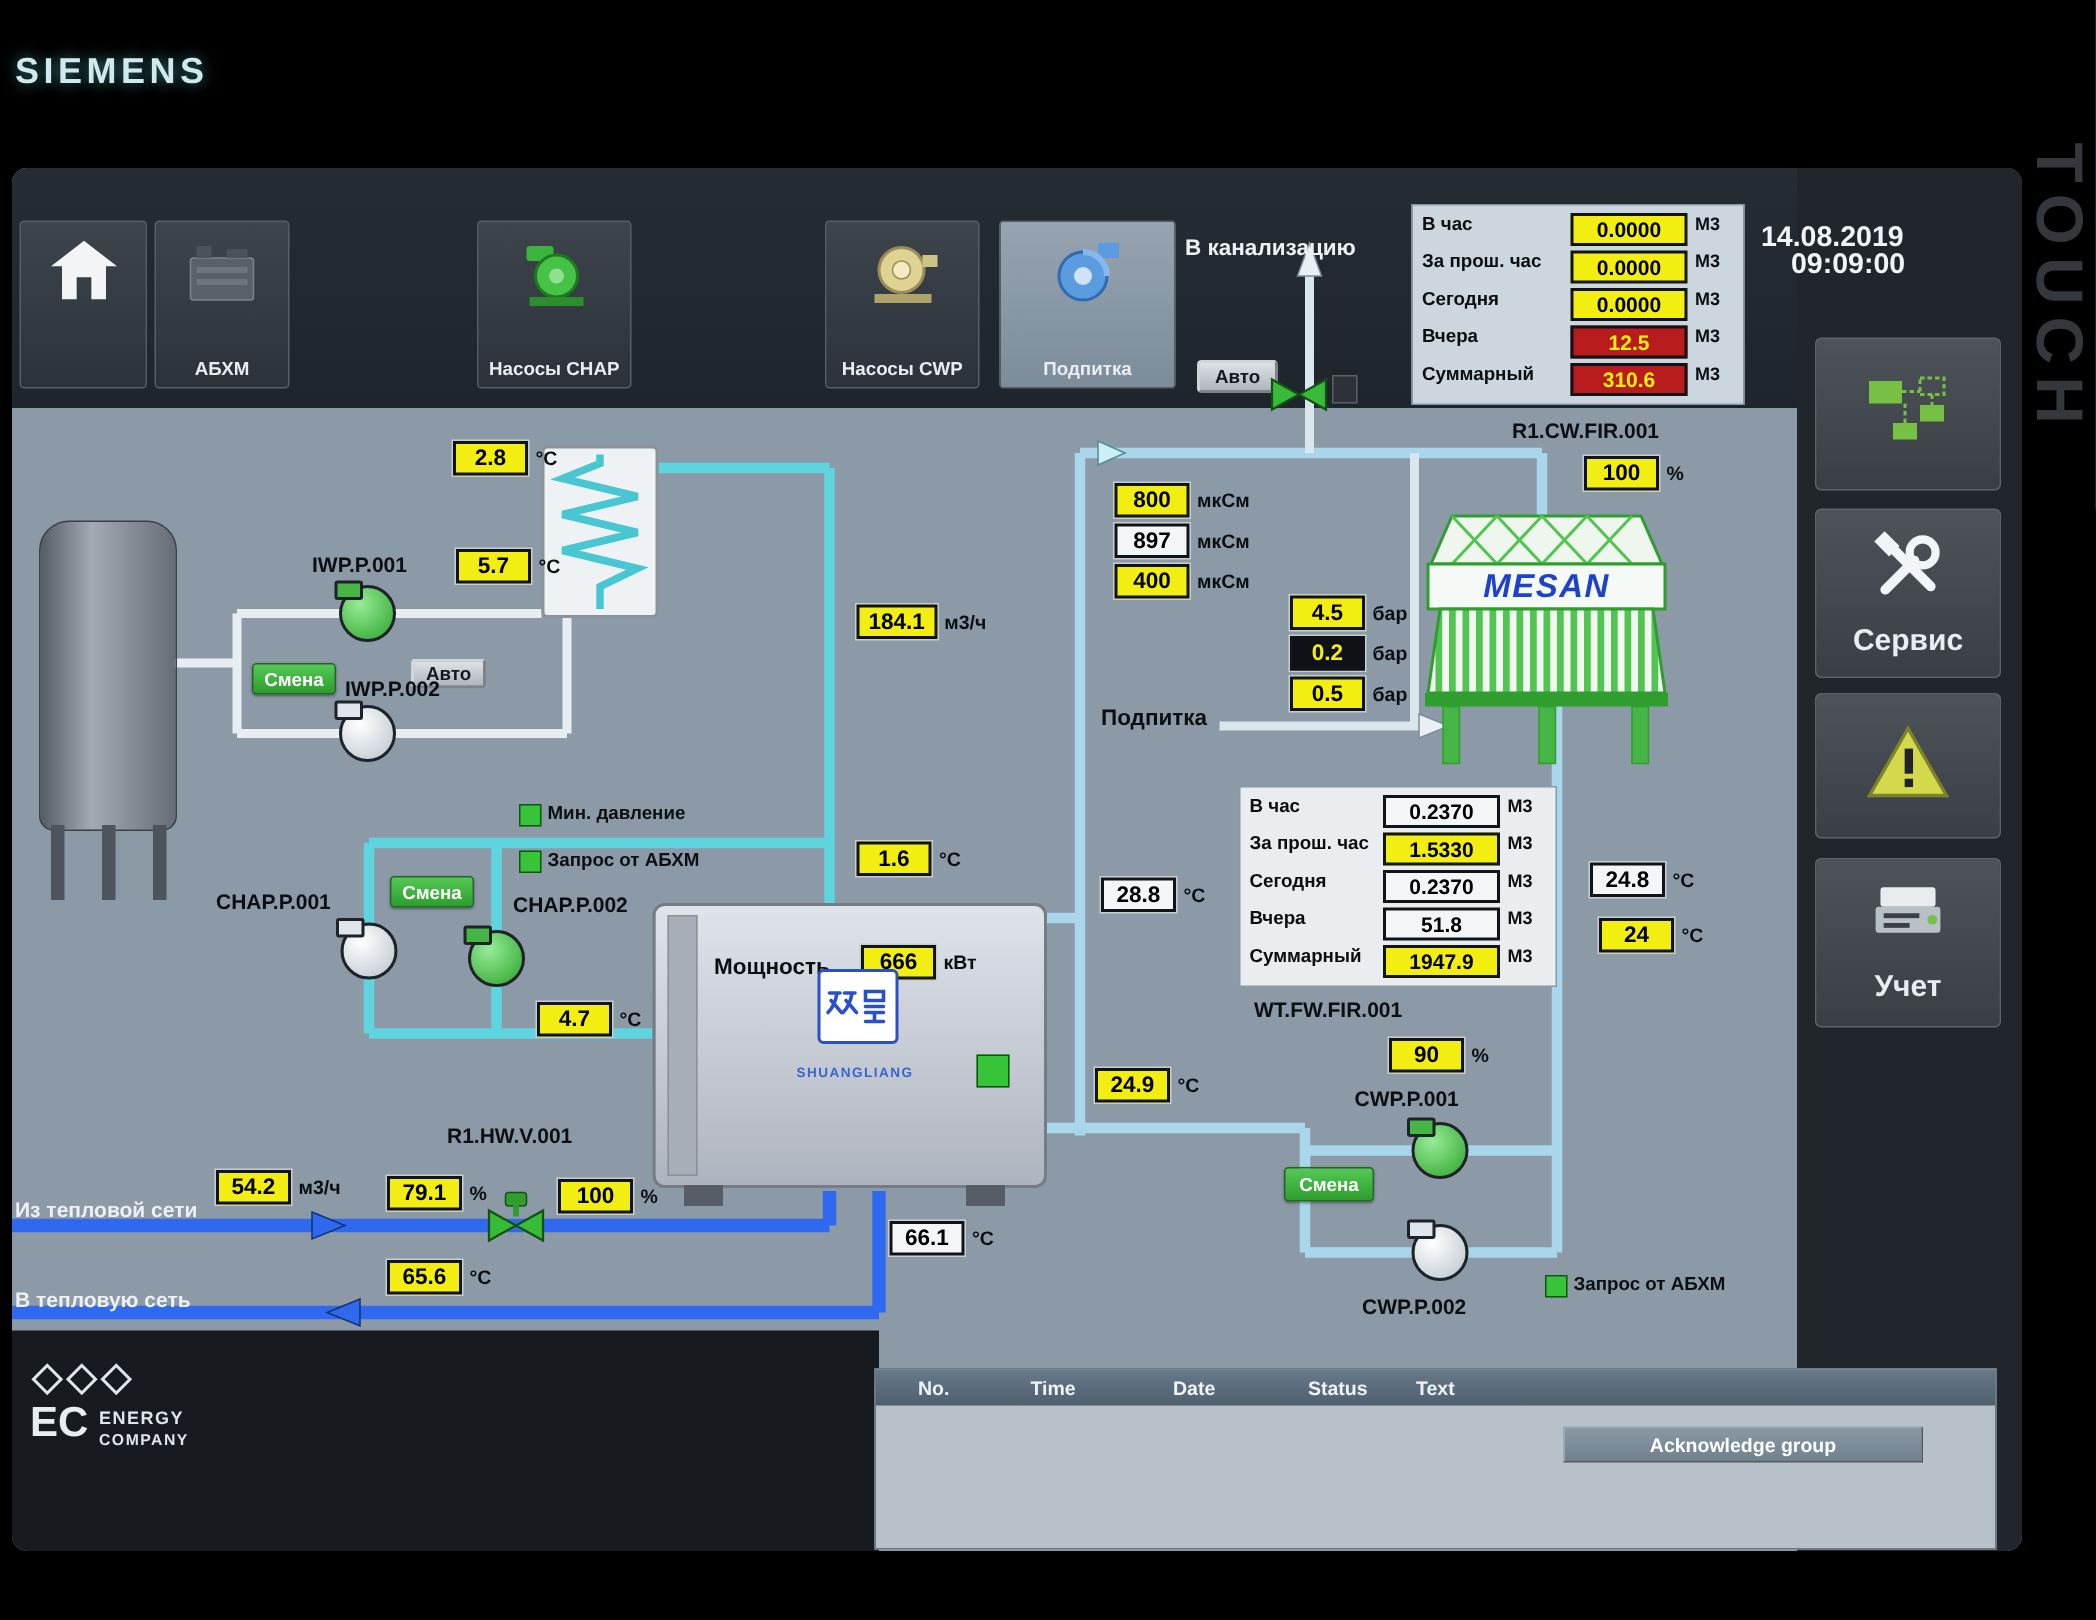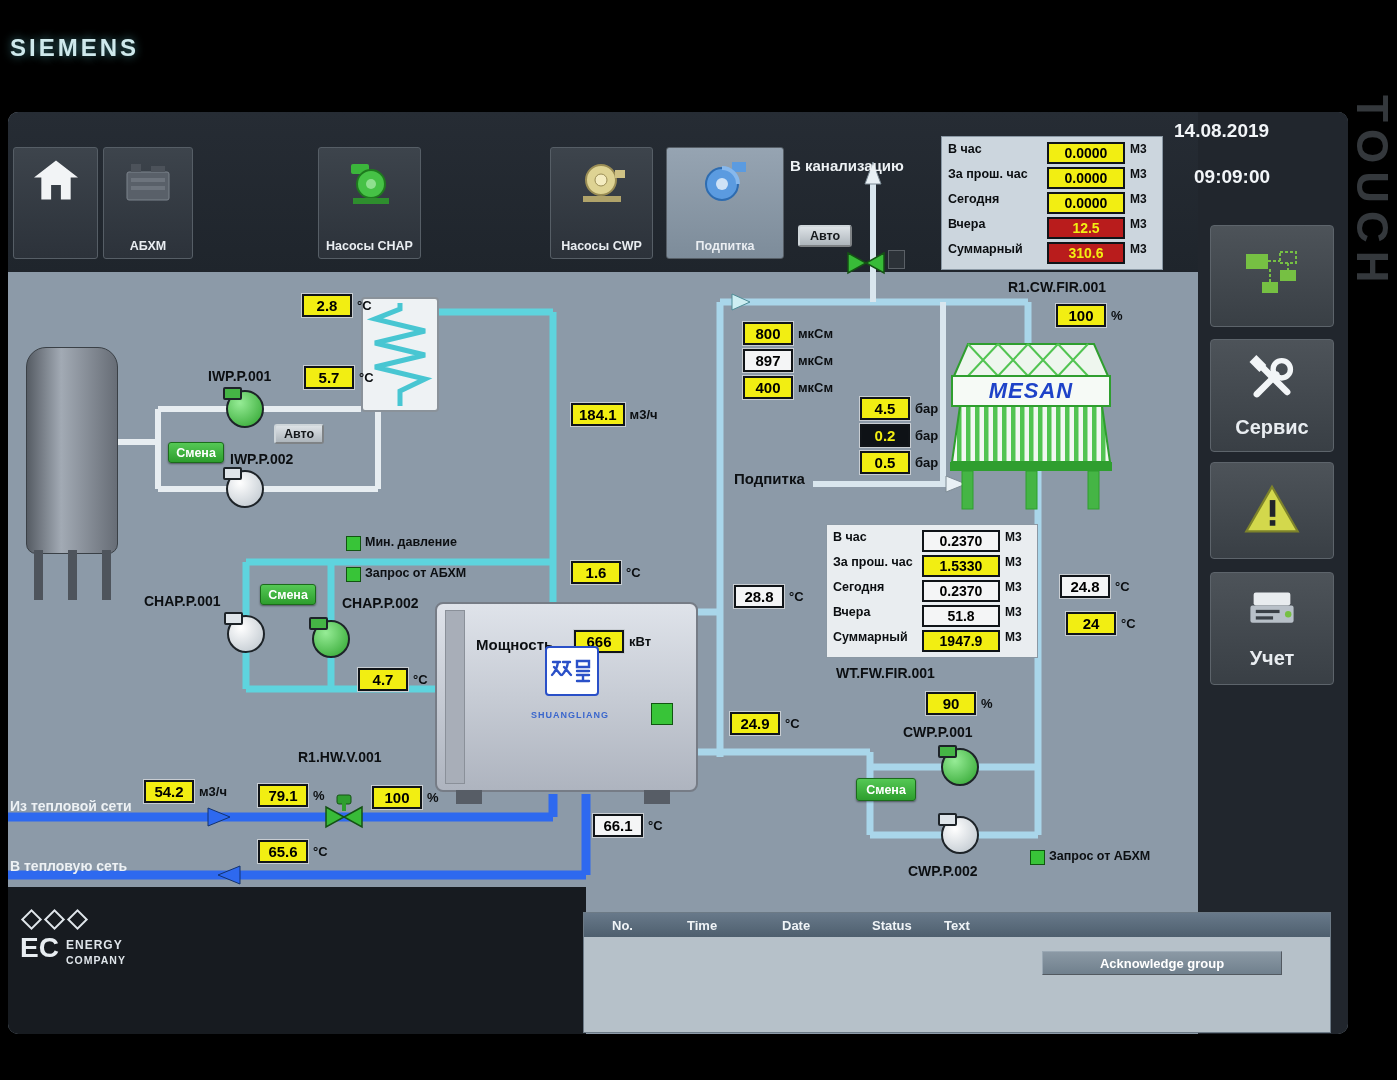--- a/index.html
+++ b/index.html
@@ -34,21 +34,21 @@
   .lbl.w{color:#edf1f4;}
   .lbl.sm{font-size:12.5px;}
   .vbox{position:absolute;display:flex;align-items:center;gap:5px;z-index:3;}
   .vb{min-width:34px;text-align:center;background:#f2ee12;color:#000;font-weight:bold;font-size:15px;
       padding:1px 6px;border:2px solid #101418;box-shadow:0 0 0 1px #c8cdd2;}
   .vb.w{background:#f4f5f6;}
   .vb.d{background:#0e1216;color:#f2ee12;}
   .vu{font-weight:bold;font-size:13px;color:#0b0e11;}
   .btn{position:absolute;z-index:3;font-weight:bold;font-size:12.5px;cursor:pointer;
       display:flex;align-items:center;justify-content:center;border-radius:3px;box-sizing:border-box;}
-  .btn.auto{background:linear-gradient(180deg,#dde2e6,#aeb6bc);border:2px outset #cfd6da;color:#15181b;}
+  .btn.auto{background:linear-gradient(180deg,#dde2e6,#aeb6bc);border:2px outset #cfd6da;color:#15181b;margin-top:15px;}
   .btn.smena{background:linear-gradient(180deg,#55c855,#2d9e2d);border:1px solid #1b6b1b;color:#fff;
       box-shadow:0 1px 2px rgba(0,0,0,.45);}
   .ind{position:absolute;width:13px;height:13px;background:#38c438;border:1px solid #115511;z-index:3;}
   .pump{position:absolute;width:34px;height:34px;border-radius:50%;border:2px solid #1d2328;z-index:3;cursor:pointer;}
   .pump.on{background:radial-gradient(circle at 35% 32%,#96ec96,#2ca22c);}
   .pump.off{background:radial-gradient(circle at 35% 32%,#ffffff,#b9c2ca);}
   .pump::after{content:"";position:absolute;left:-5px;top:-5px;width:15px;height:9px;
       border:2px solid #1d2328;border-radius:2px;}
   .pump.on::after{background:#45b545;}
   .pump.off::after{background:#dfe5ea;}
@@ -338,21 +338,21 @@
       <span class="fvl d">310.6</span>
       <span class="fun">М3</span>
     </div>
   </div>
   <div class="lbl" style="left:1000px;top:167px">R1.CW.FIR.001</div>
   <div class="vbox" style="left:1048px;top:192px">
     <span class="vb">100</span>
     <span class="vu">%</span>
   </div>
 
-  <div class="dt" style="left:1166px;top:8px">14.08.2019</div>
+  <div class="dt" style="left:1166px;top:36px">14.08.2019</div>
   <div class="dt" style="left:1186px;top:54px">09:09:00</div>
 
   <div class="vbox" style="left:294px;top:182px">
     <span class="vb">2.8</span>
     <span class="vu">°C</span>
   </div>
   <div class="lbl" style="left:200px;top:256px">IWP.P.001</div>
   <div class="vbox" style="left:296px;top:254px">
     <span class="vb">5.7</span>
     <span class="vu">°C</span>

